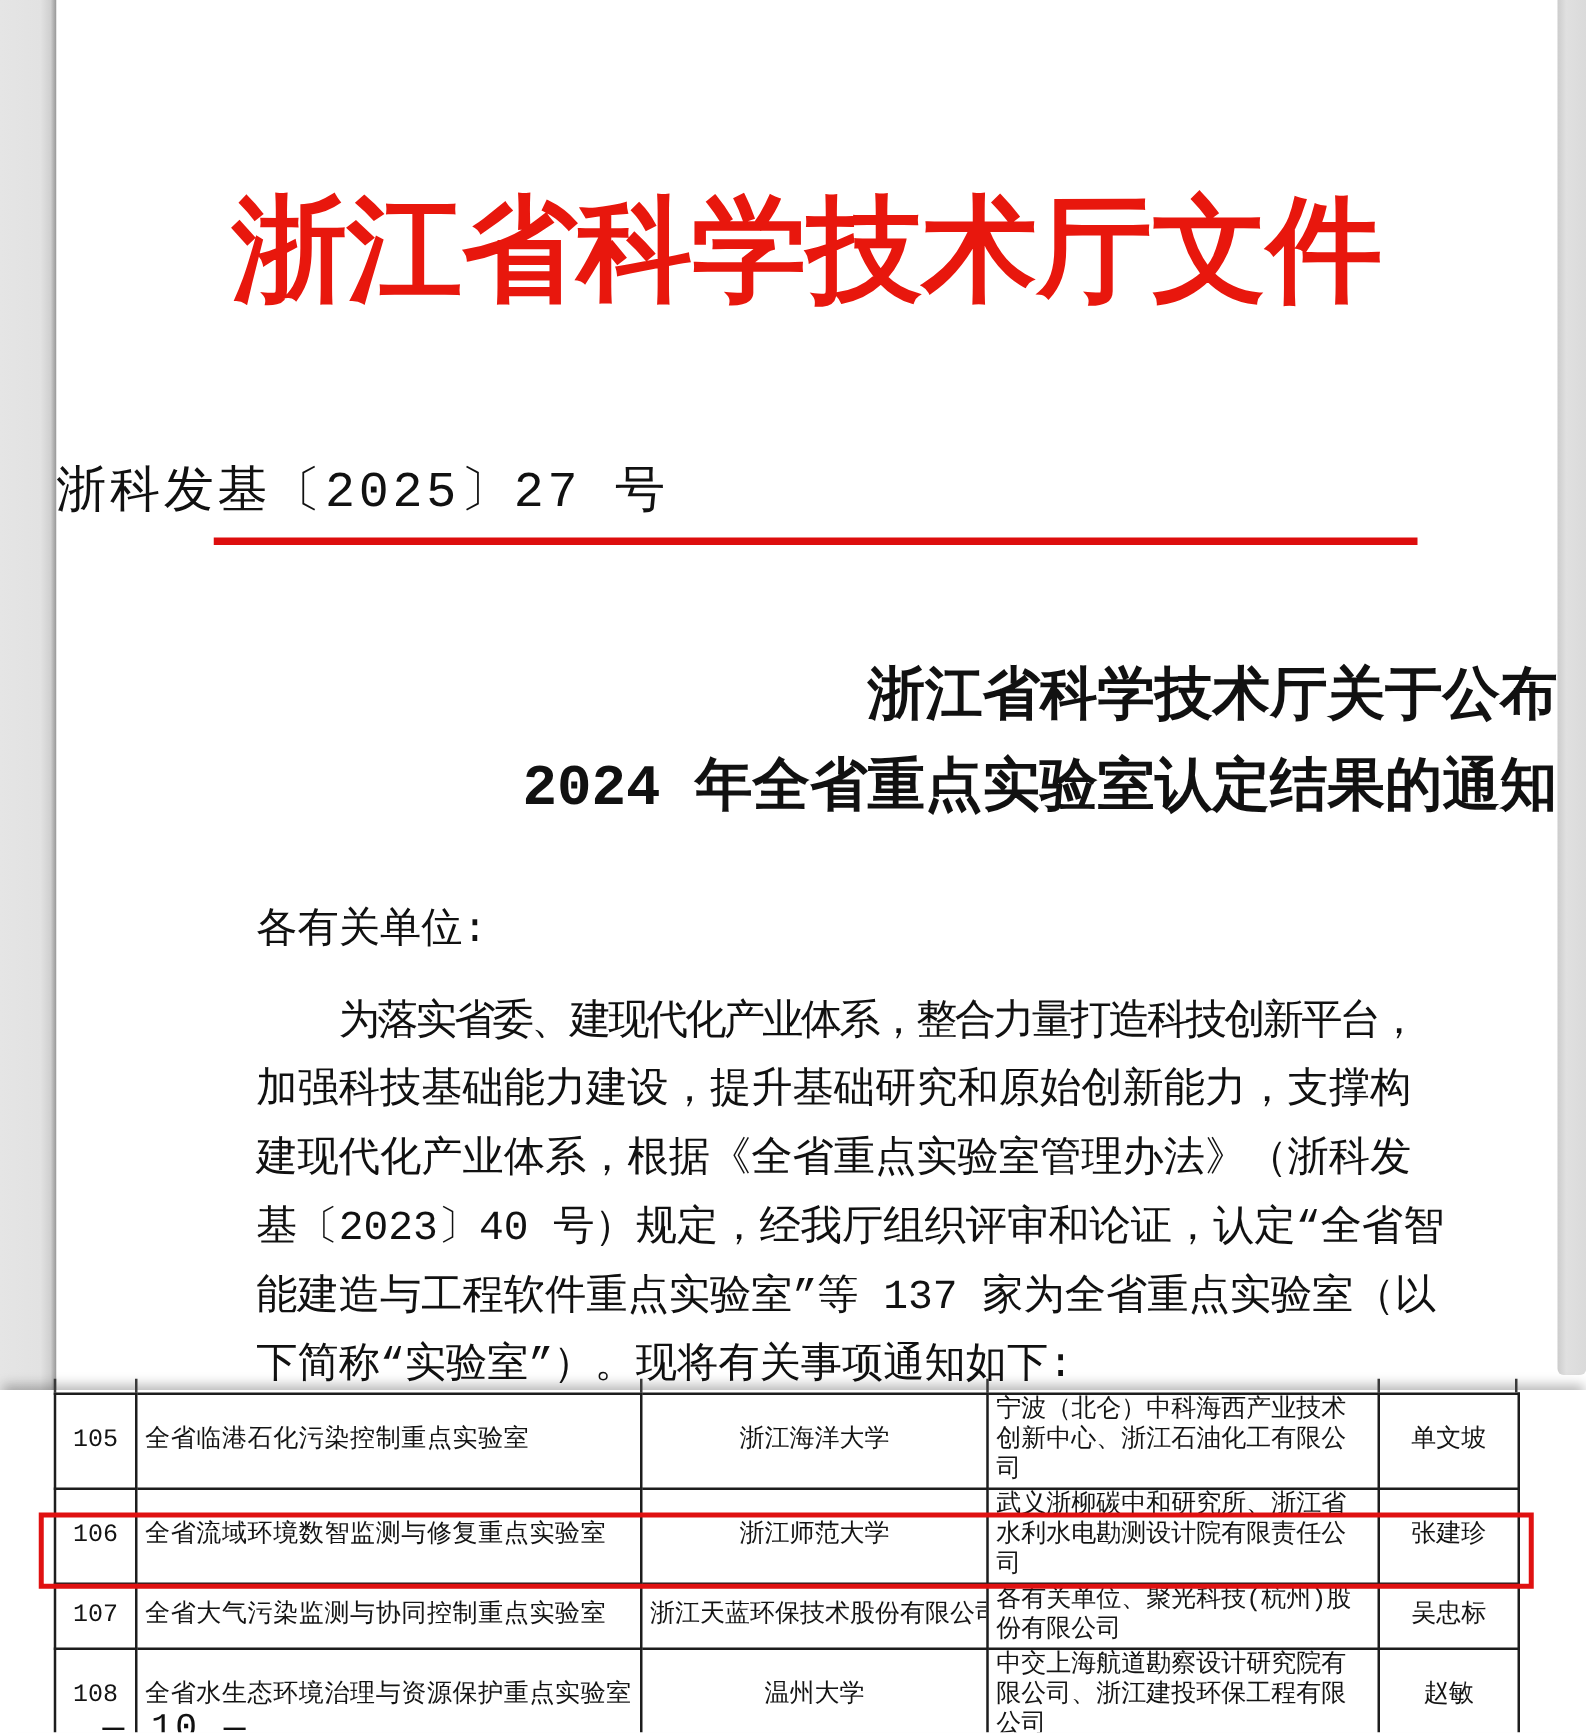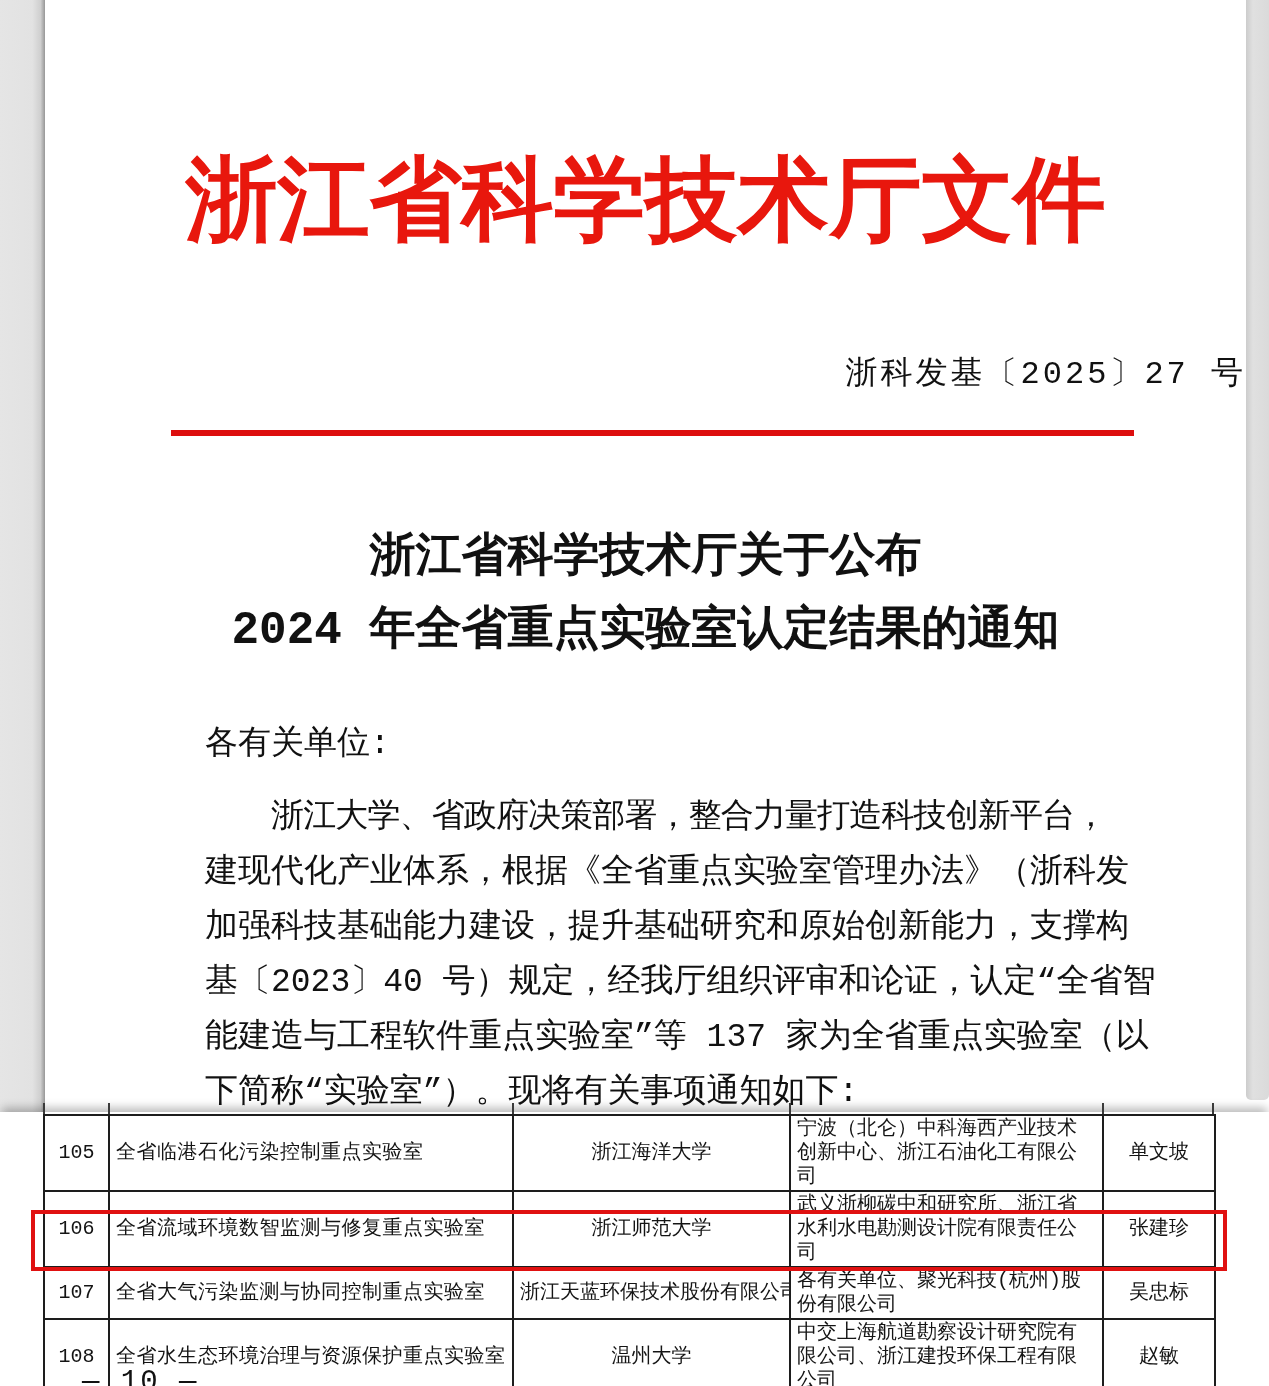--- a/index.html
+++ b/index.html
@@ -16,28 +16,28 @@
     position:absolute;left:1246px;top:0;width:23px;height:1100px;
     background:linear-gradient(to right,#cccccc 0%,#e0e0e0 30%,#dadada 100%);
     border-radius:0 0 5px 5px;
   }
   
   .agency-header{
     position:absolute;left:45px;right:23px;top:138px;text-align:center;
     font-size:92px;font-weight:bold;color:#e8170d;letter-spacing:0px;white-space:nowrap;
   }
   .doc-number{
-    position:absolute;left:45px;right:23px;top:351px;text-align:right;
-    font-size:32px;letter-spacing:3px;white-space:nowrap;
+    position:absolute;left:45px;right:23px;top:364px;text-align:left;
+    font-size:40px;letter-spacing:3px;white-space:nowrap;
   }
   .red-rule{
     position:absolute;left:171px;top:430px;width:963px;height:6px;background:#dd0e0e;
   }
   .doc-title{
-    position:absolute;left:45px;right:23px;text-align:center;
+    position:absolute;left:45px;right:23px;text-align:right;
     font-size:46px;font-weight:bold;white-space:nowrap;
   }
   .doc-title.line1{top:524px;}
   .doc-title.line2{top:597px;}
   .salutation{
     position:absolute;left:205px;top:727px;font-size:33px;line-height:36px;white-space:nowrap;
   }
   .paras{position:absolute;left:205px;top:790px;width:900px;}
   .pline{
     height:55px;line-height:55px;font-size:33px;
@@ -86,23 +86,23 @@
   <div class="doc-number">浙科发基〔2025〕27 号</div>
 
   <div class="red-rule"></div>
 
   <div class="doc-title line1">浙江省科学技术厅关于公布</div>
   <div class="doc-title line2">2024 年全省重点实验室认定结果的通知</div>
 
   <div class="salutation">各有关单位:</div>
 
   <div class="paras">
-    <div class="pline first">浙江大学、省政府决策部署，整合力量打造科技创新平台，</div>
+    <div class="pline first">为落实省委、建现代化产业体系，整合力量打造科技创新平台，</div>
+    <div class="pline">加强科技基础能力建设，提升基础研究和原始创新能力，支撑构</div>
     <div class="pline">建现代化产业体系，根据《全省重点实验室管理办法》（浙科发</div>
-    <div class="pline">加强科技基础能力建设，提升基础研究和原始创新能力，支撑构</div>
     <div class="pline">基〔2023〕40 号）规定，经我厅组织评审和论证，认定“全省智</div>
     <div class="pline">能建造与工程软件重点实验室”等 137 家为全省重点实验室（以</div>
     <div class="pline last">下简称“实验室”）。现将有关事项通知如下:</div>
   </div>
 
   <div class="stub" style="left:43px"></div>
   <div class="stub" style="left:108px"></div>
   <div class="stub" style="left:512px"></div>
   <div class="stub" style="left:789px"></div>
   <div class="stub" style="left:1102px"></div>

